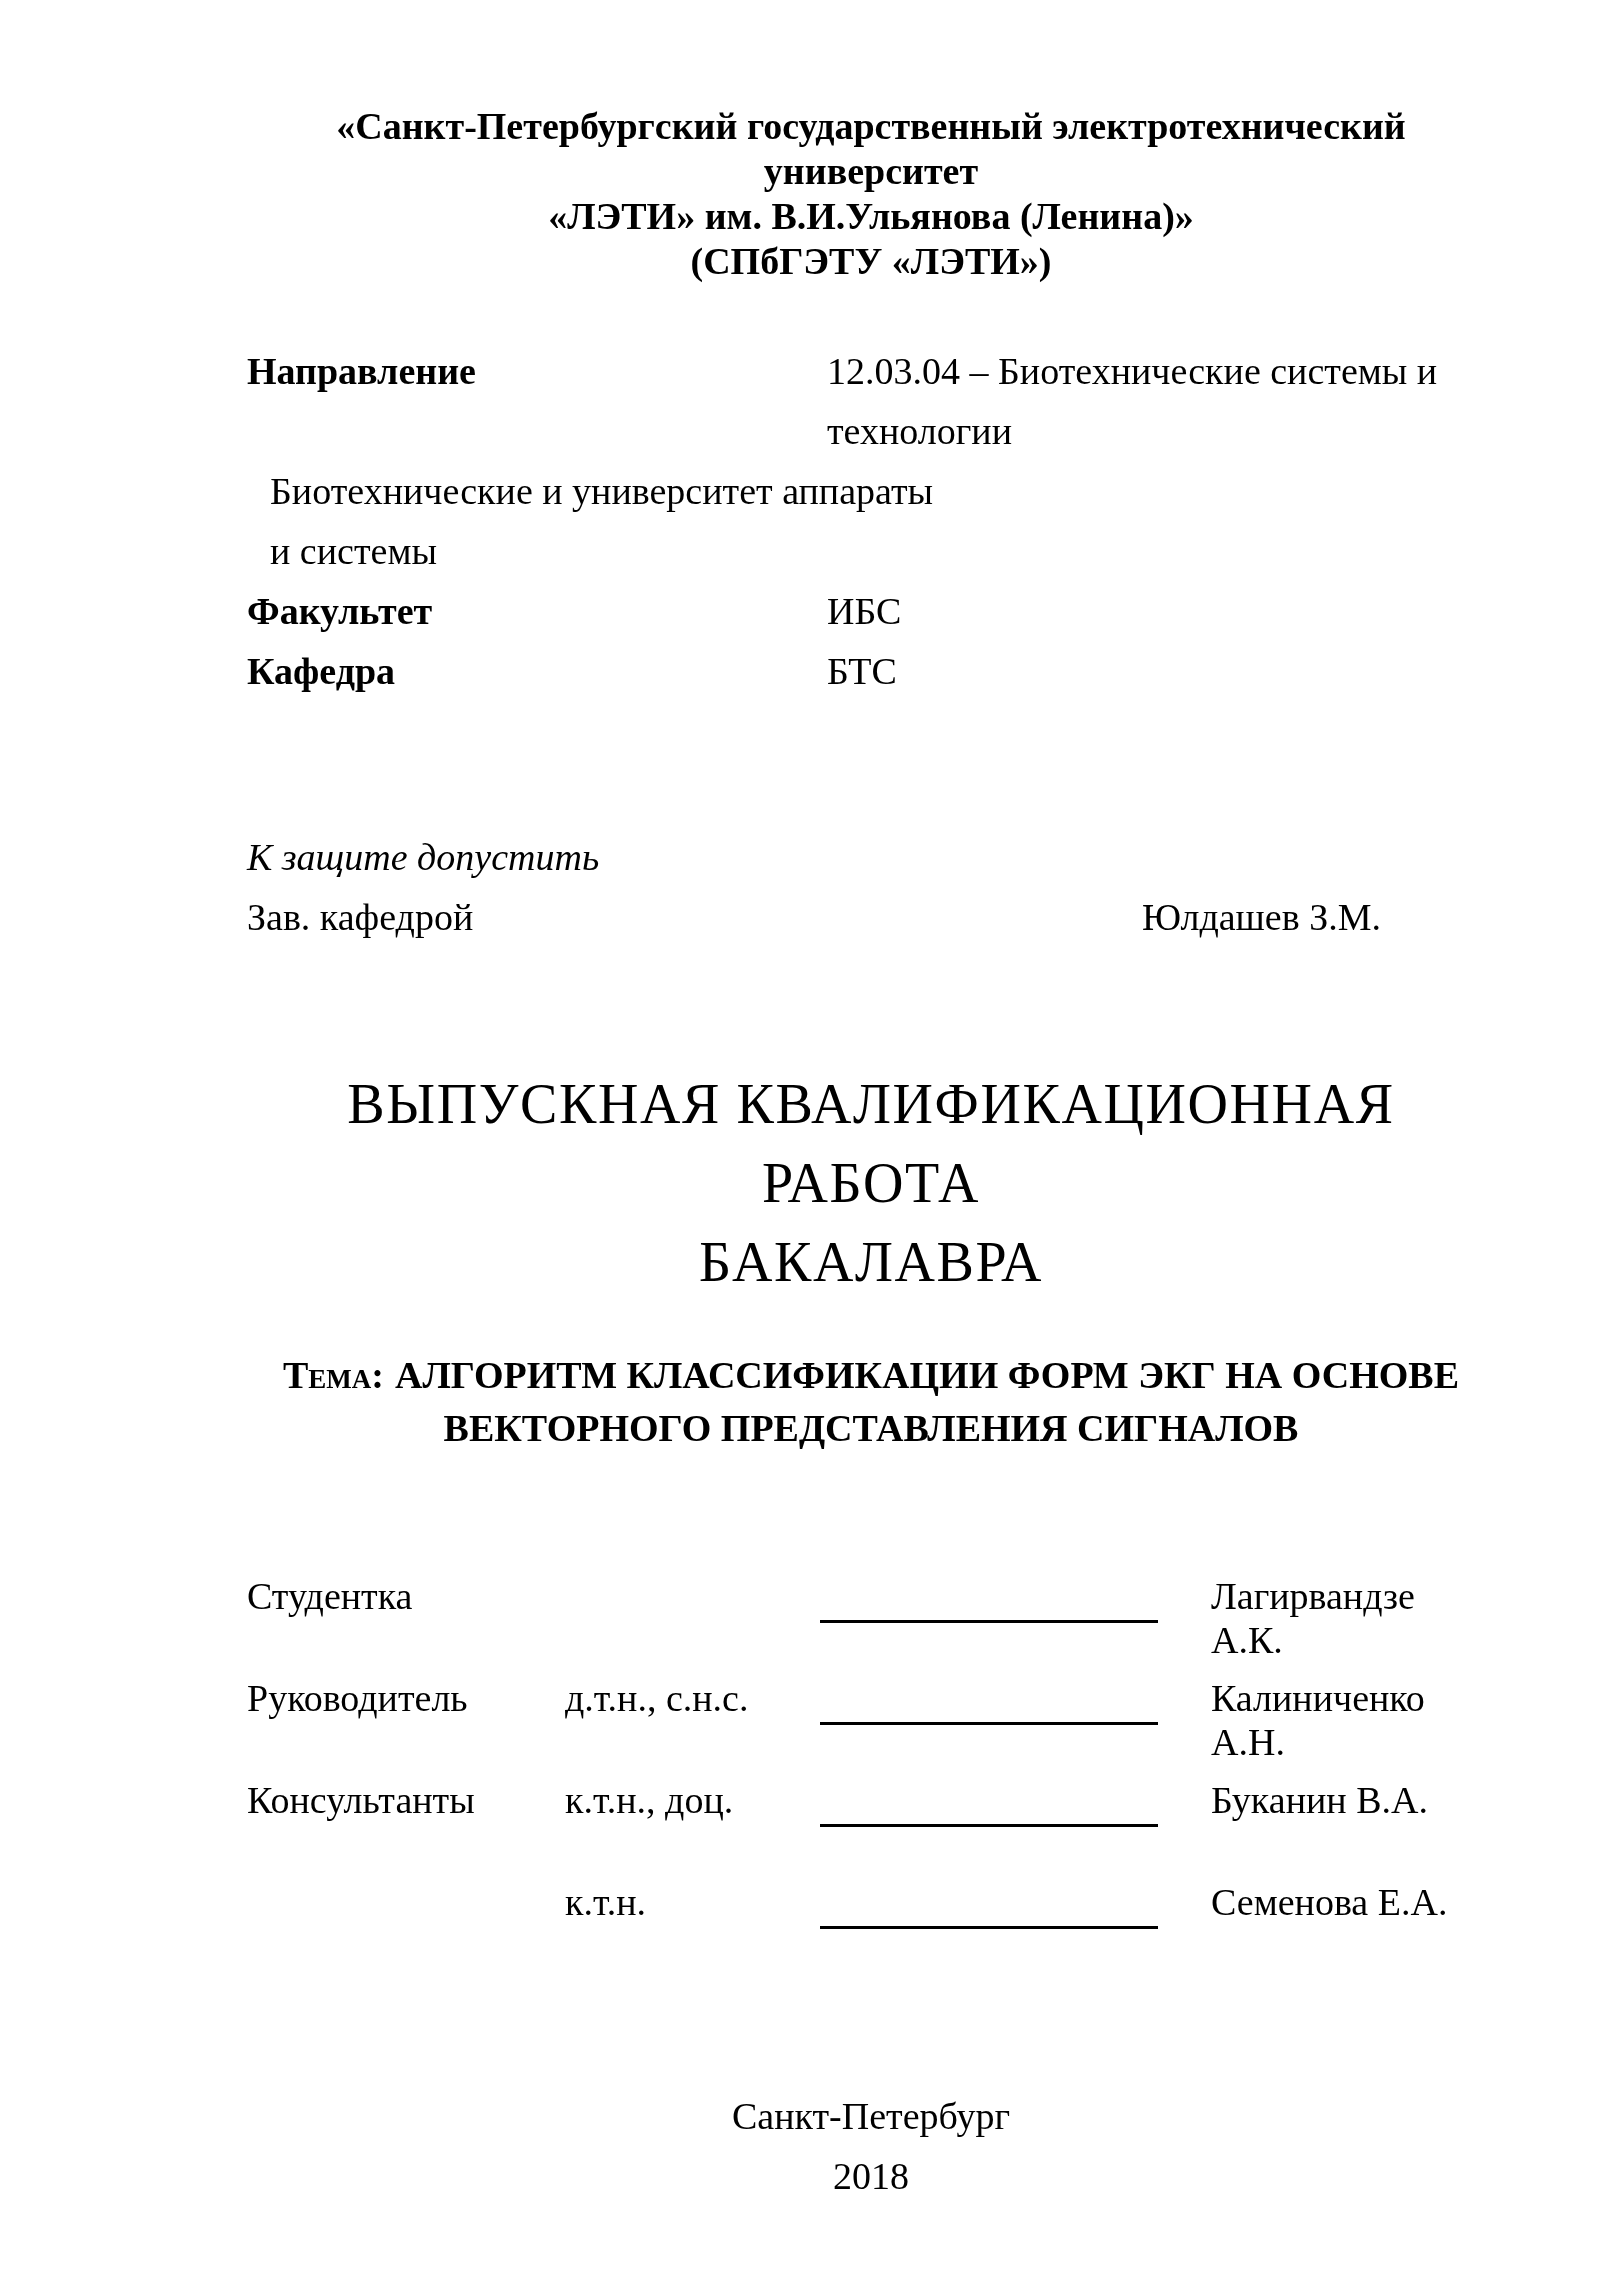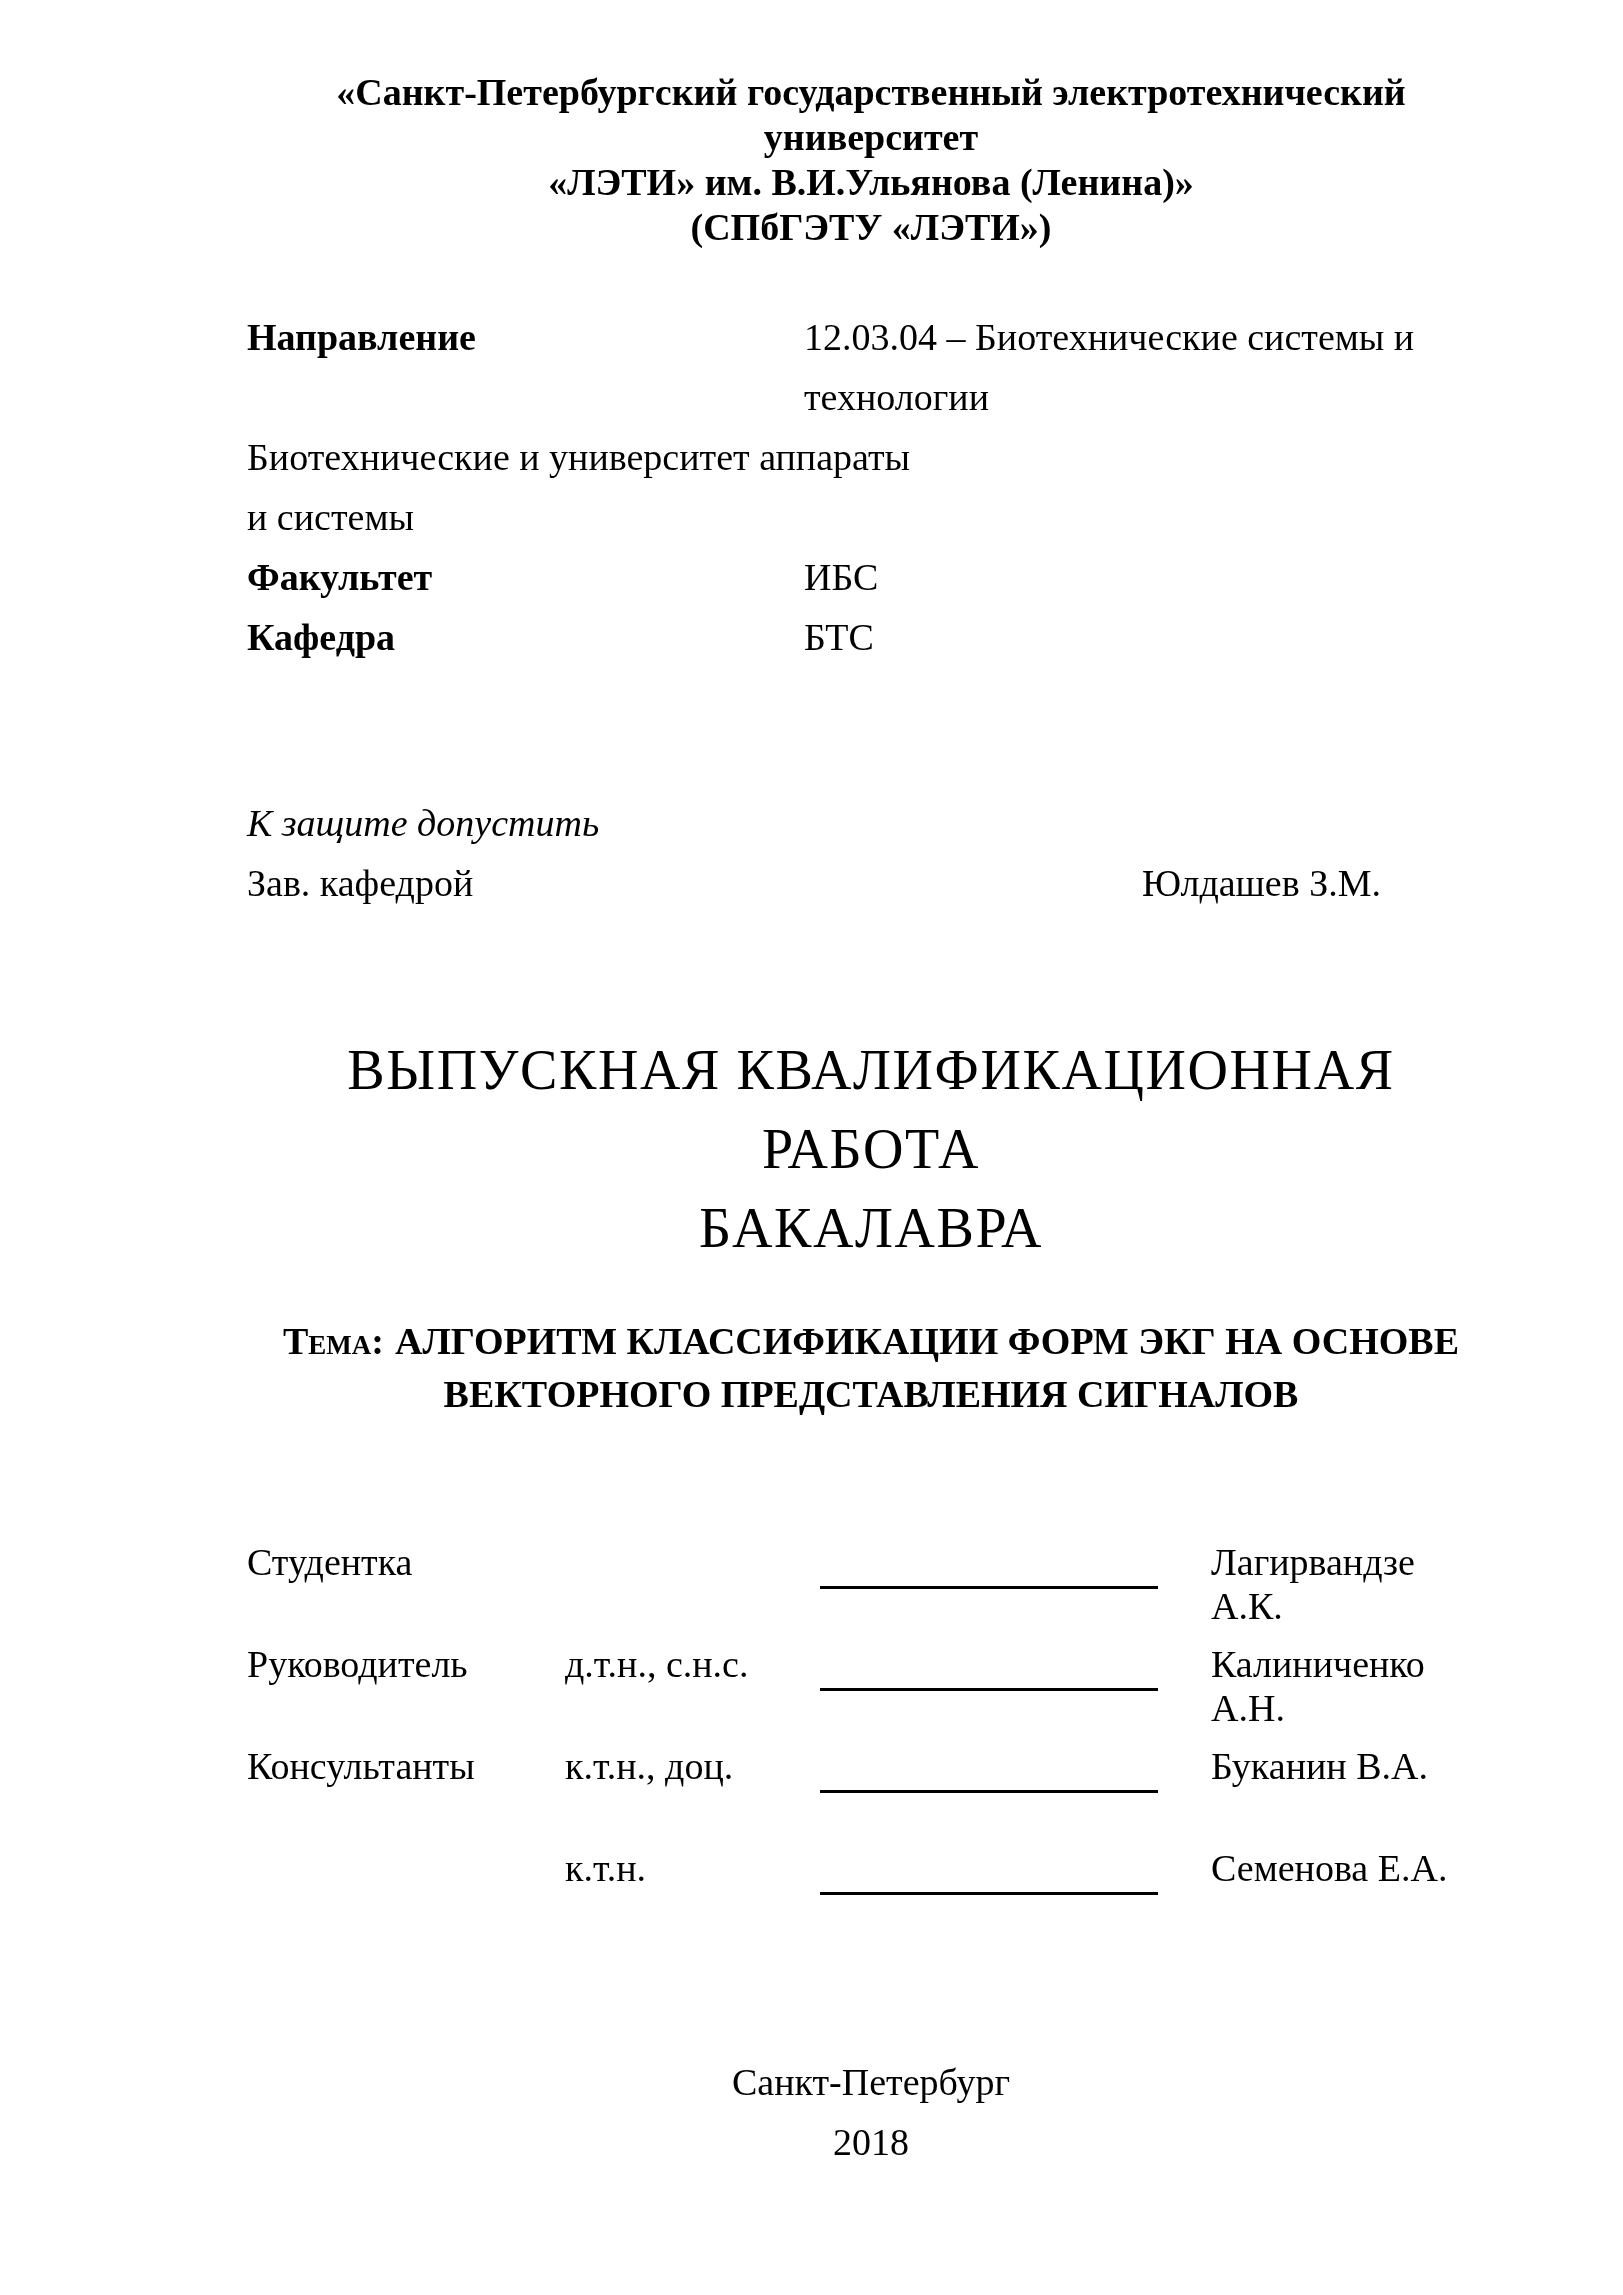--- a/index.html
+++ b/index.html
@@ -6,34 +6,34 @@
   .page {
     position: relative;
     width: 1623px;
     height: 2295px;
     margin: 0 auto;
     background: #ffffff;
     color: #000000;
     font-family: "Liberation Serif", "DejaVu Serif", serif;
     font-size: 38px;
     box-sizing: border-box;
-    padding: 70px 128px 0 247px; 
+    padding: 104px 128px 0 247px; 
     overflow: hidden;
   }
   .content { width: 1248px; }
 
   
   .univ-header { text-align: center; font-weight: bold; line-height: 45px; }
   .univ-header .hline { display: block; }
 
   
   .fields { margin-top: 57px; line-height: 60px; }
   .field-row { display: flex; align-items: flex-start; }
   .field-label { width: 557px; font-weight: bold; flex: 0 0 557px; }
-  .field-value { width: 691px; }
+  .field-value { width: 691px; margin-left: 23px; }
   .value-line { display: block; }
 
   
   .admission { margin-top: 126px; line-height: 60px; }
   .admission-permit { font-style: italic; }
   .admission-row { display: flex; text-align: right; }
   .head-name { margin-left: auto; margin-right: 114px; }
 
   
   .main-title {

